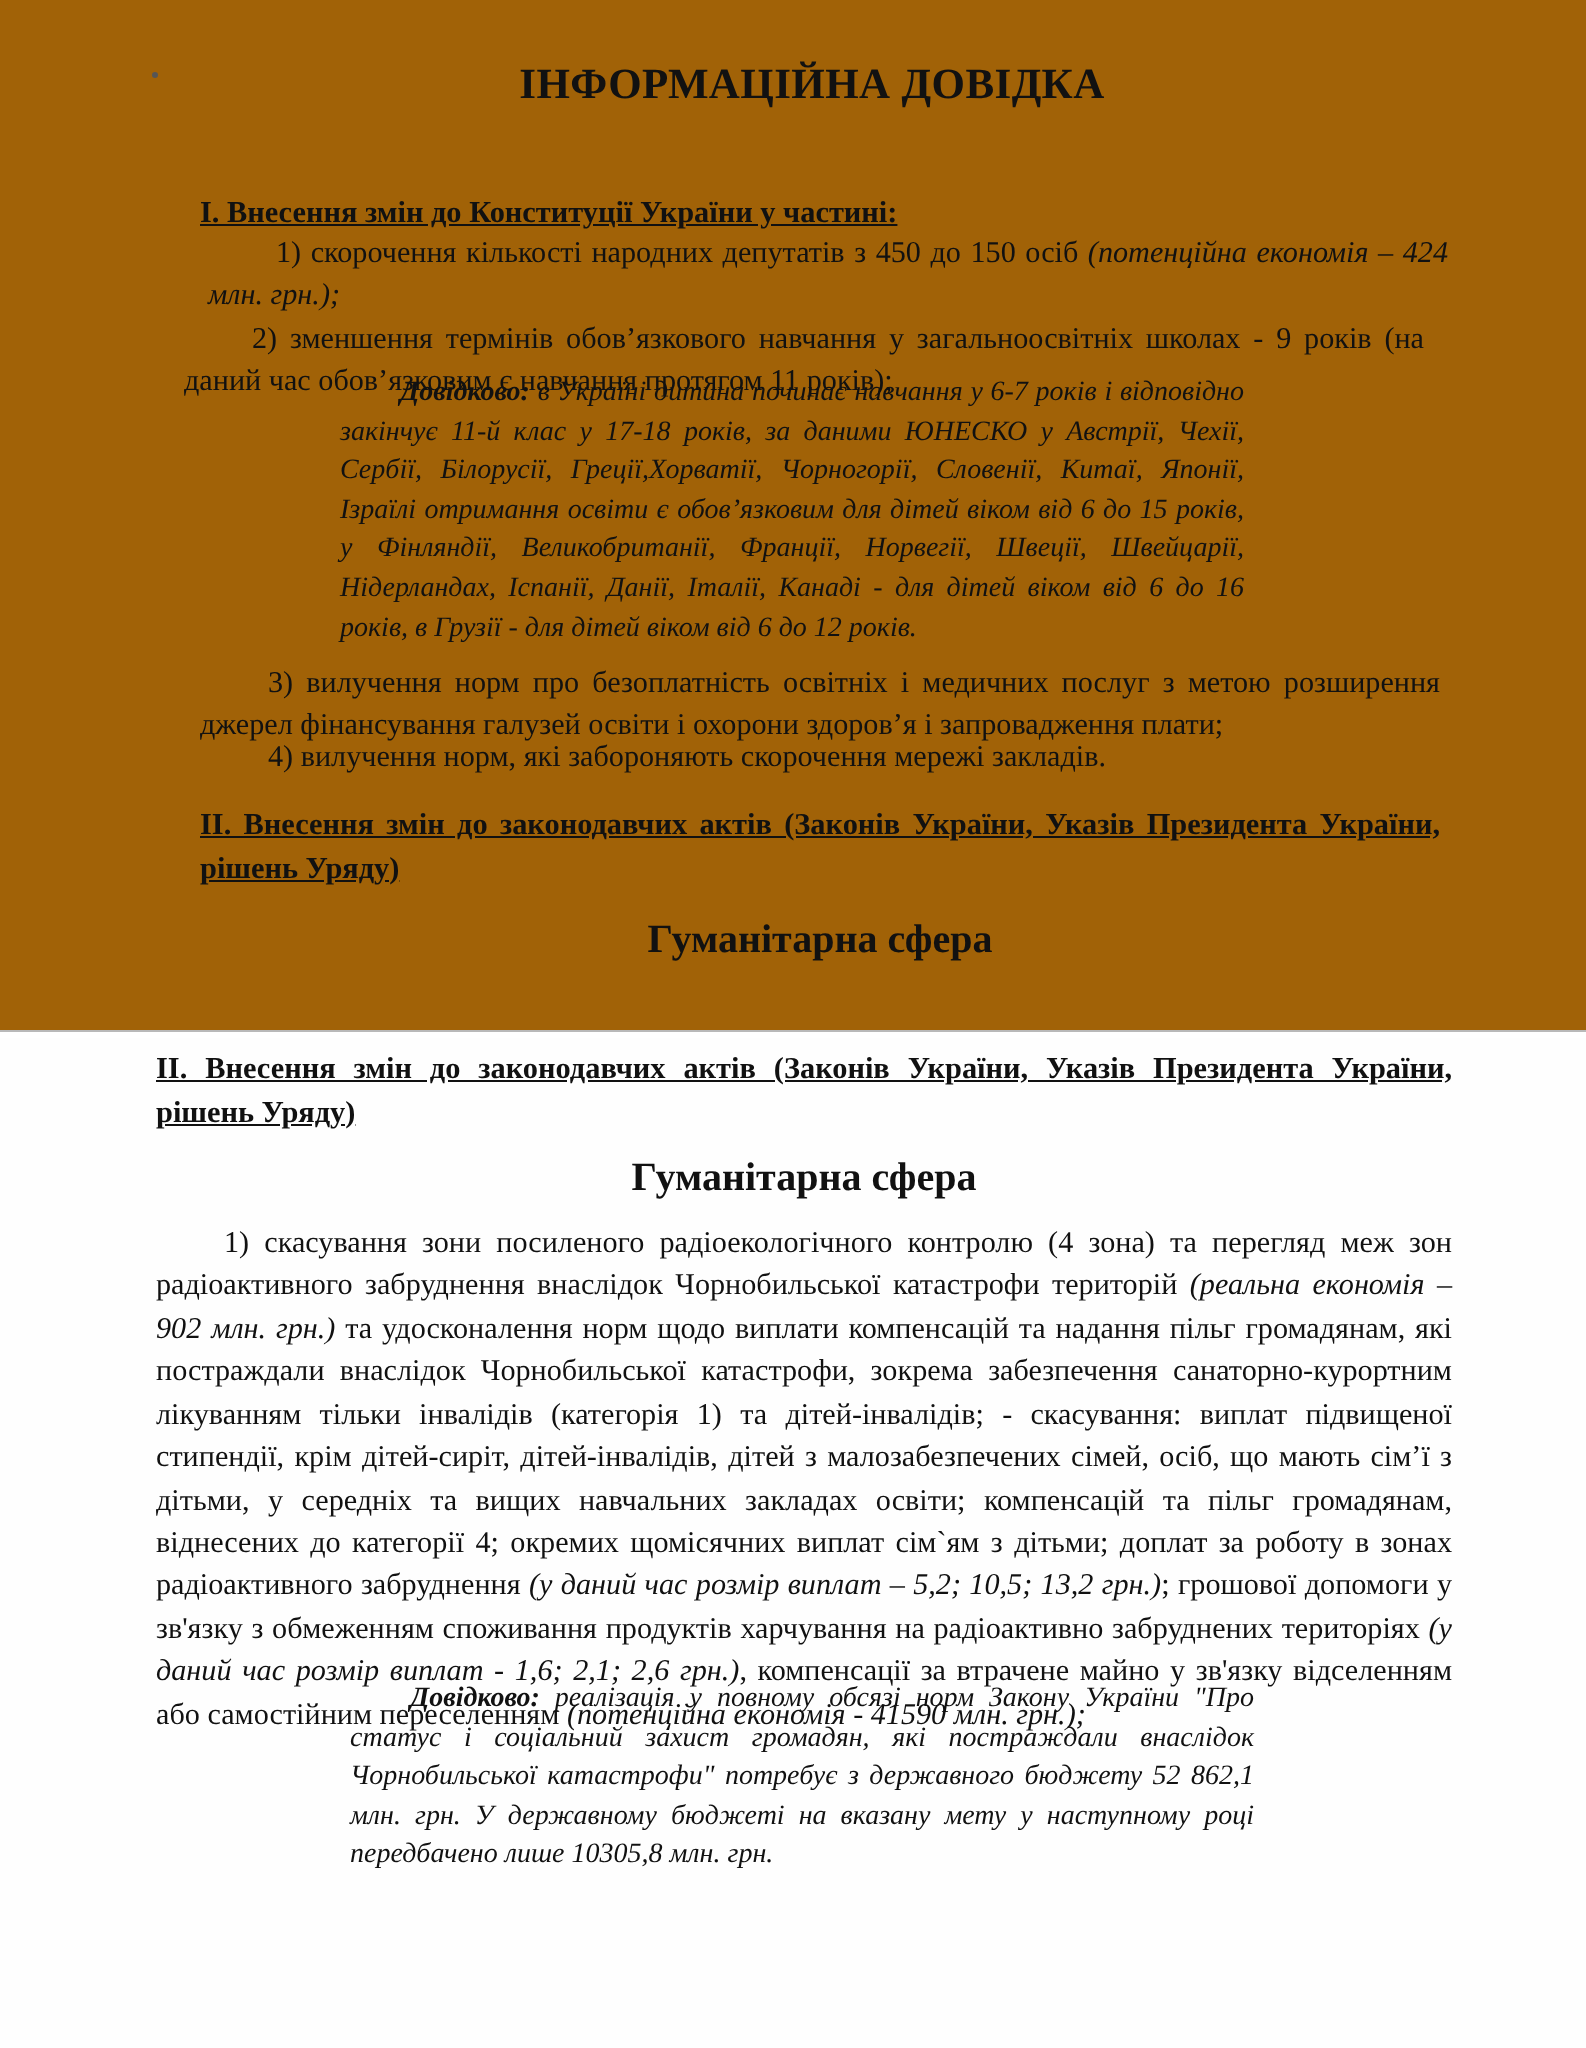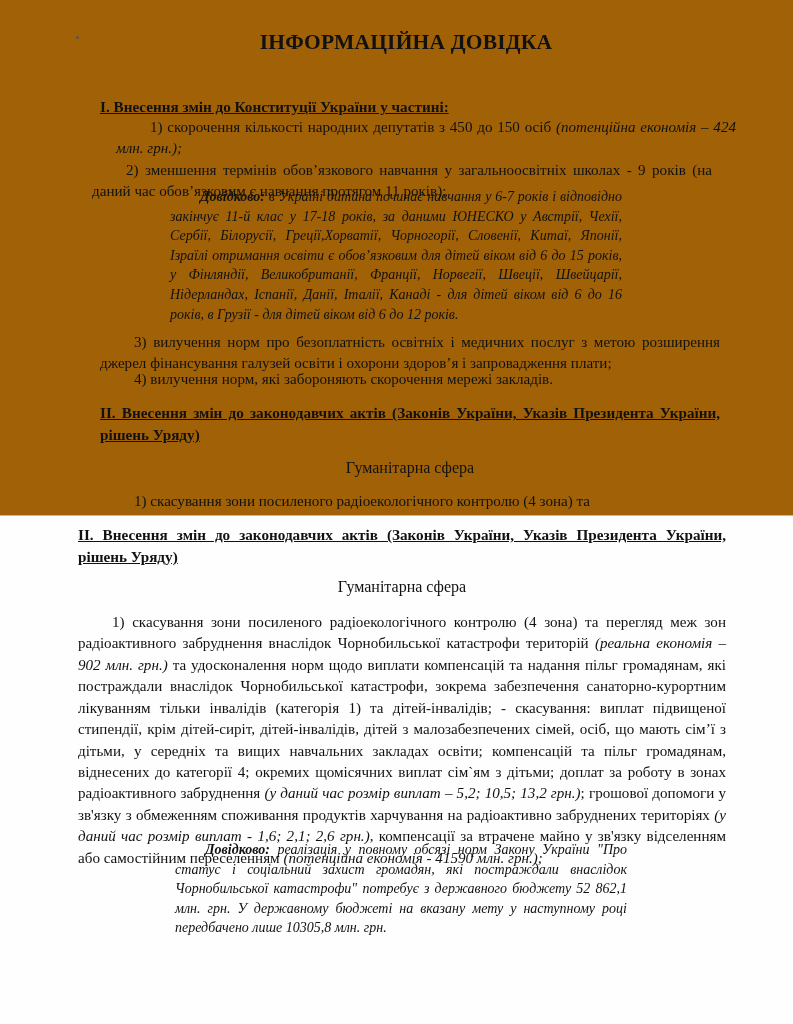--- a/index.html
+++ b/index.html
@@ -95,30 +95,30 @@
     font-size: 14px;
     line-height: 1.4;
     text-align: justify;
     text-indent: 30px;
     font-style: italic;
   }
   .dovidka b { font-weight: bold; }
 
   .center-bold {
     text-align: center;
-    font-weight: normal;
-    font-size: 16px;
+    font-weight: bold;
+    font-size: 20px;
     margin: 0;
   }
 
   i, .ital { font-style: italic; }
 
   
   #p1-sec1 { position: absolute; left: 100px; top: 96px; width: 620px; }
-  #p1-item1 { position: absolute; left: 116px; top: 117px; width: 620px; }
+  #p1-item1 { position: absolute; left: 104px; top: 117px; width: 620px; }
   #p1-item2 { position: absolute; left: 92px; top: 160px; width: 620px; }
   #p1-dovidka { position: absolute; left: 170px; top: 187px; width: 452px; }
   #p1-item3 { position: absolute; left: 100px; top: 332px; width: 620px; }
   #p1-item4 { position: absolute; left: 100px; top: 369px; width: 620px; }
   #p1-sec2 { position: absolute; left: 100px; top: 402px; width: 620px; }
   #p1-human { position: absolute; left: 100px; top: 459px; width: 620px; }
   #p1-item1b { position: absolute; left: 100px; top: 491px; width: 620px; }
 
   
   #p2-sec2 { position: absolute; left: 78px; top: 524px; width: 648px; }
@@ -175,23 +175,20 @@
     </div>
 
     <div id="p1-sec2">
       <div class="heading-u" style="text-align:justify;">ІІ.  Внесення  змін  до  законодавчих  актів  (Законів  України,  Указів Президента України, рішень Уряду)</div>
     </div>
 
     <div id="p1-human">
       <p class="center-bold">Гуманітарна сфера</p>
     </div>
 
-    <div id="p1-item1b">
-      <p class="body">1)  скасування зони посиленого радіоекологічного контролю (4 зона) та</p>
-    </div>
   </div>
 
   <div class="page-split"></div>
 
   <div class="sheet-bottom"></div>
 
   <div id="p2-sec2">
     <div class="heading-u" style="text-align:justify;">ІІ.  Внесення  змін  до  законодавчих  актів  (Законів  України,  Указів Президента України, рішень Уряду)</div>
   </div>
 

